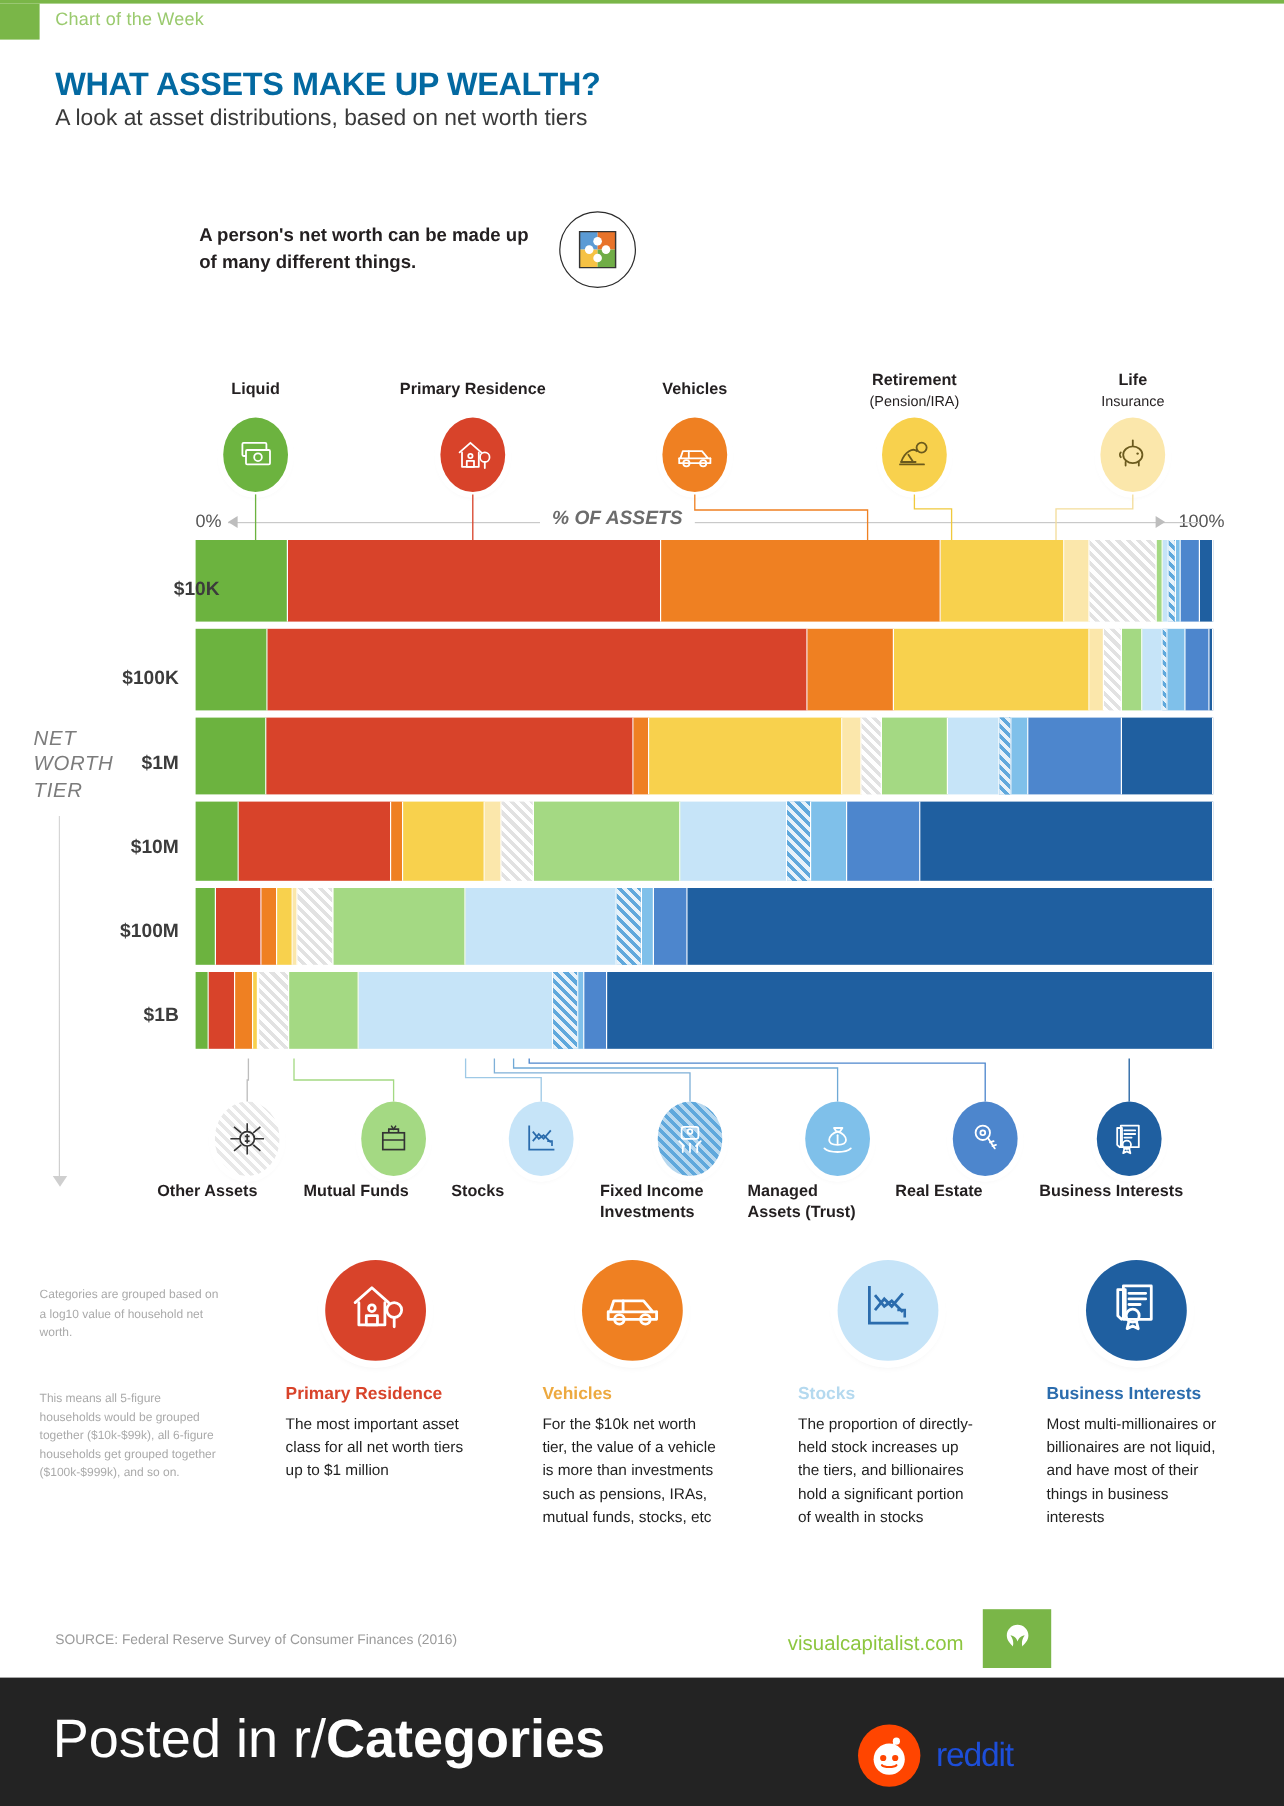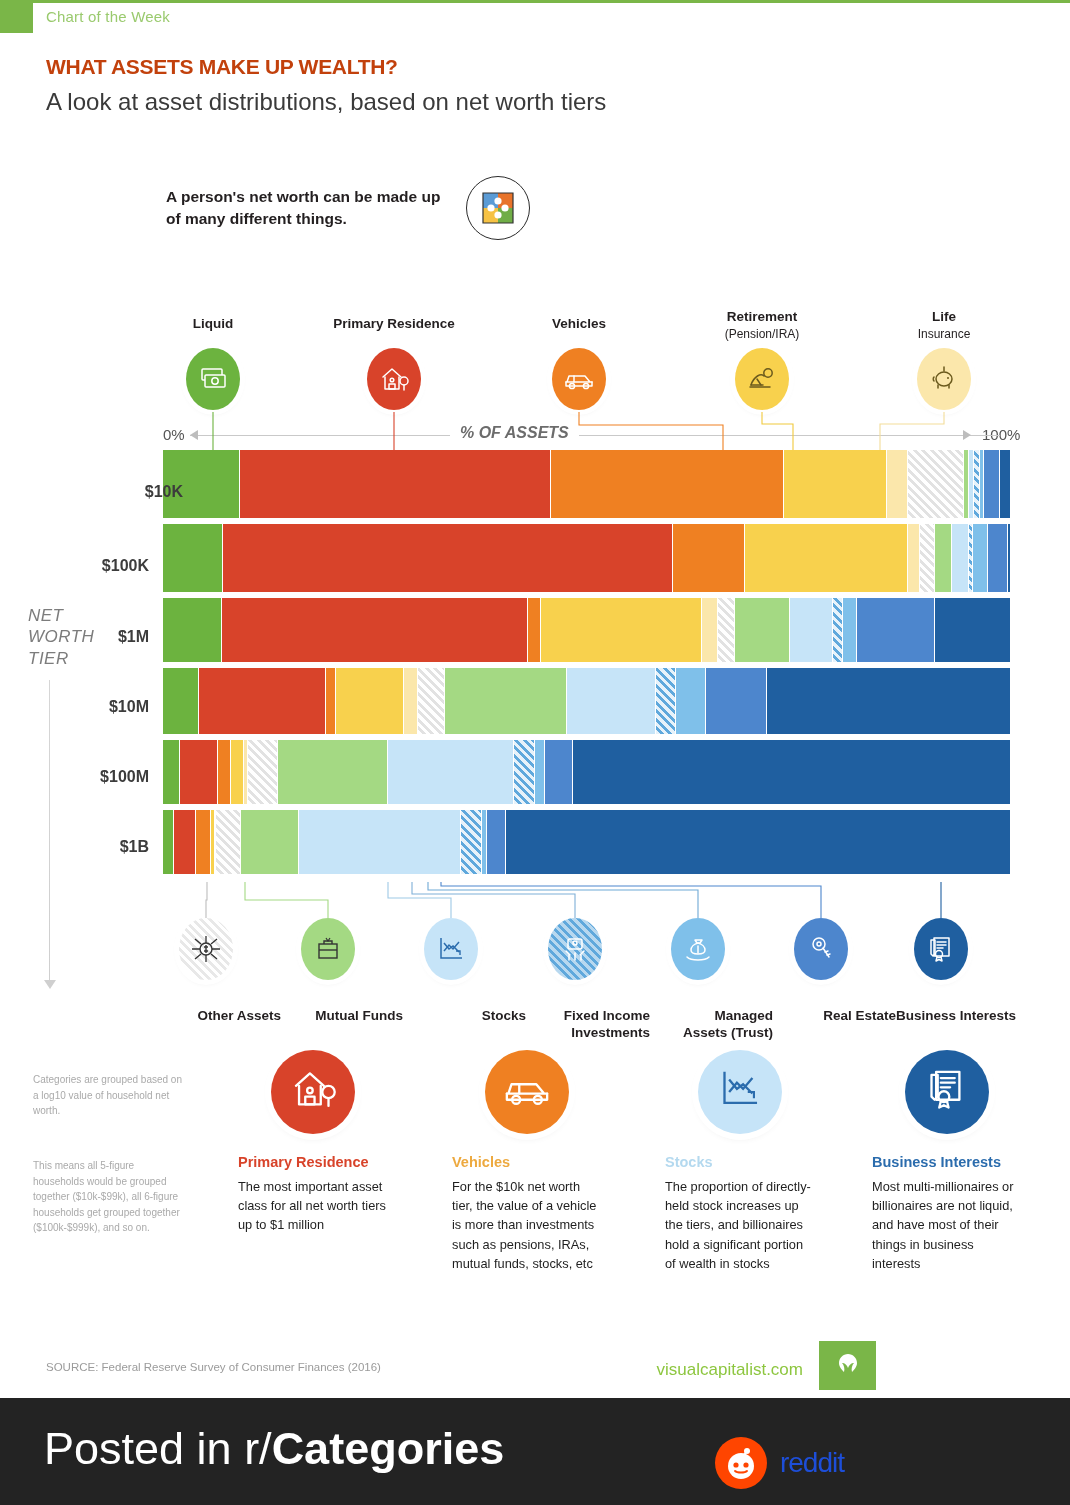--- a/index.html
+++ b/index.html
@@ -10,23 +10,23 @@
     overflow: hidden;
   }
   .page { position: relative; width: 888px; height: 1505px; background:#fff; }
 
   
   .topline { position:absolute; top:0; left:0; width:1070px; height:3px; background:#7ab648; }
   .cow-swatch { position:absolute; top:3px; left:0; width:33px; height:30px; background:#7ab648; }
   .cow-label { position:absolute; top:8px; left:46px; font-size:15px; color:#9aca6e; letter-spacing:.2px; }
 
   
-  .title { position:absolute; top:55px; left:46px; font-size:21px; font-weight:bold;
-           color:#c2410c; letter-spacing:-0.3px; }
-  .subtitle { position:absolute; top:88px; left:46px; font-size:24px; color:#3a3a3a; }
+  .title { position:absolute; top:55px; left:46px; font-size:27px; font-weight:bold;
+           color:#0369a1; letter-spacing:-0.3px; }
+  .subtitle { position:absolute; top:88px; left:46px; font-size:19px; color:#3a3a3a; }
 
   
   .intro-left { position:absolute; top:186px; left:166px; width:290px; font-size:15.5px;
                 font-weight:bold; color:#231f20; line-height:1.45; }
   .puzzle-circle { position:absolute; top:176px; left:466px; width:64px; height:64px;
                    border-radius:50%; border:1.6px solid #2b2b2b; background:#fff;
                    display:flex; align-items:center; justify-content:center; }
   .intro-right { position:absolute; top:186px; left:560px; width:330px; font-size:14px;
                  color:#5a5a5a; line-height:1.6; }
 
@@ -64,22 +64,22 @@
   
   .bubble { position:absolute; width:54px; height:62px; border-radius:50%;
             display:flex; align-items:center; justify-content:center;
             box-shadow:0 0 0 5px #ffffff, 0 2px 6px rgba(0,0,0,.13); }
   .bub-label { position:absolute; text-align:center; font-size:13.5px; color:#231f20;
                line-height:1.25; font-weight:bold; }
   .bub-label.plain { font-weight:bold; }
   .bub-sub { font-weight:normal; font-size:12px; }
 
   
-  .bl-label { position:absolute; text-align:right; font-size:13.5px; font-weight:bold;
-              color:#231f20; line-height:1.25;margin-top:23px; }
+  .bl-label { position:absolute; text-align:left; font-size:13.5px; font-weight:bold;
+              color:#231f20; line-height:1.25; }
 
   
   .note { position:absolute; font-size:10px; color:#aaaaaa; line-height:1.55; width:150px; }
 
   .cardcol { position:absolute; width:150px; }
   .card-circle { width:84px; height:84px; border-radius:50%; margin:0 auto;
                  display:flex; align-items:center; justify-content:center;
                  box-shadow:0 0 0 6px #fff, 0 3px 8px rgba(0,0,0,.12); }
   .card-head { margin-top:20px; font-size:14.5px; font-weight:bold; }
   .card-body { margin-top:7px; font-size:12.8px; color:#1f1f1f; line-height:1.5; }

